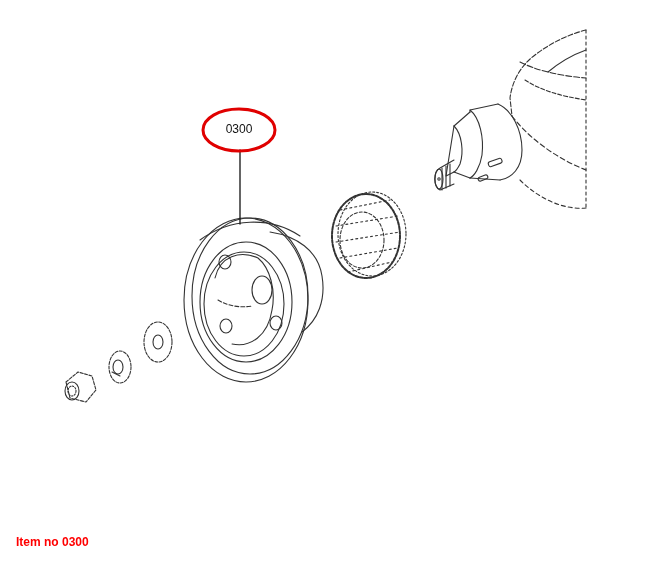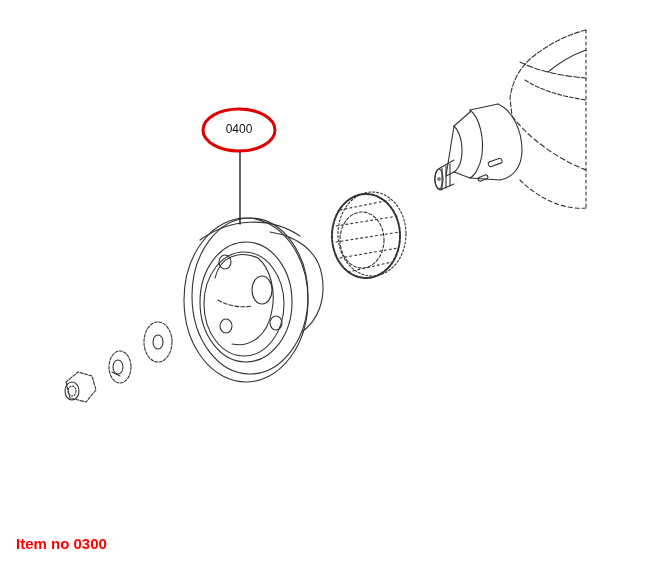--- a/index.html
+++ b/index.html
@@ -1,19 +1,19 @@
 <!DOCTYPE html>
 <html><head>
 <meta charset="utf-8">
 <style>
   html, body { margin: 0; padding: 0; background: #ffffff; }
   body { width: 647px; height: 566px; position: relative; overflow: hidden; font-family: "Liberation Sans", sans-serif; }
   .diagram { position: absolute; left: 0; top: 0; width: 647px; height: 520px; }
   .callout-label { position: absolute; left: 214px; top: 122px; width: 50px; text-align: center; font-size: 12px; color: #111; font-family: "Liberation Sans", sans-serif; }
-  .item-caption { position: absolute; left: 16px; top: 535px; font-size: 15px; font-weight: bold; color: #ff0000; font-family: "Liberation Sans", sans-serif; }
+  .item-caption { position: absolute; left: 16px; top: 535px; font-size: 12px; font-weight: bold; color: #ff0000; font-family: "Liberation Sans", sans-serif; }
 </style>
 </head>
 <body>
 
 <svg class="diagram" viewBox="0 0 647 520" xmlns="http://www.w3.org/2000/svg">
   <g fill="none" stroke="#333" stroke-width="1.1" stroke-linecap="round" stroke-linejoin="round">
 
     <g>
       <path d="M586 30 C 570 34, 552 42, 535 55 C 520 66, 512 82, 510 98 L 512 116" stroke-dasharray="5 2"></path>
       <path d="M586 50 C 572 55, 560 62, 548 72"></path>
@@ -79,15 +79,15 @@
       <ellipse cx="72" cy="391" rx="7" ry="9"></ellipse>
       <ellipse cx="72" cy="391" rx="4" ry="5" stroke-dasharray="1.5 1.5"></ellipse>
     </g>
 
     <line x1="240" y1="150" x2="240" y2="224" stroke="#111" stroke-width="1.3"></line>
   </g>
 
   <ellipse cx="239" cy="130" rx="36" ry="21" fill="none" stroke="#e00000" stroke-width="3"></ellipse>
 </svg>
 
-<div class="callout-label">0400</div>
+<div class="callout-label">0300</div>
 
 <div class="item-caption">Item no 0300</div>
 
 </body></html>

